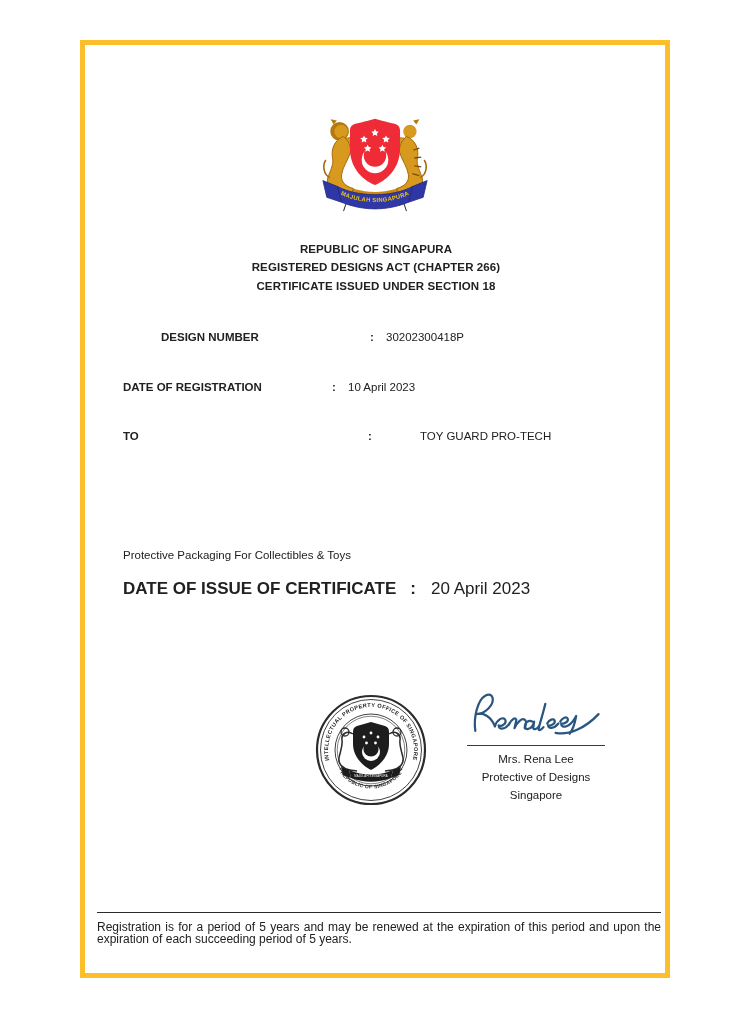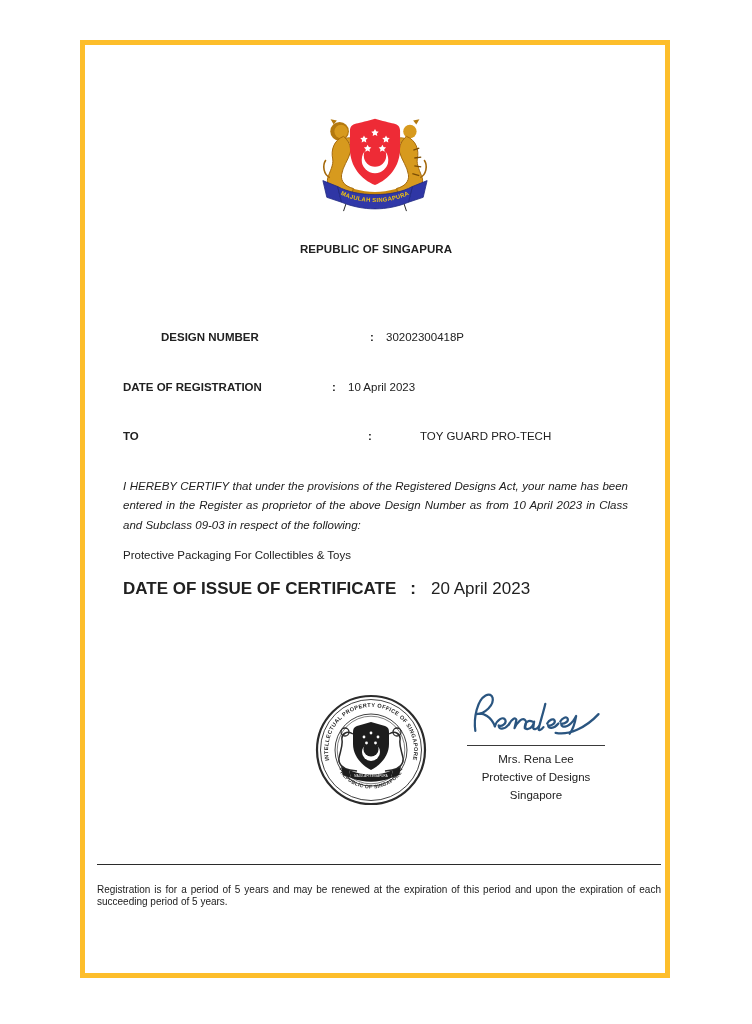--- a/index.html
+++ b/index.html
@@ -28,23 +28,23 @@
   .issue-row{position:absolute;left:123px;top:579px;display:flex;font-size:17px;}
   .issue-row .lbl{font-weight:bold;}
   .issue-row .sep{font-weight:bold;margin-left:14px;}
   .issue-row .val{margin-left:15px;}
   .seal{position:absolute;left:315px;top:694px;width:112px;height:112px;}
   .sig-block{position:absolute;left:455px;top:688px;width:162px;text-align:center;}
   .sig-script{display:block;margin:0 auto;width:150px;height:56px;}
   .sig-line{height:0;border-top:1.4px solid #3a3a3a;width:138px;margin:1px auto 4px auto;}
   .sig-text{font-size:11.5px;line-height:18px;}
   .footer{
-    position:absolute;left:97px;top:864px;width:564px;
-    border-top:1.2px solid #2b2b2b;padding-top:19px;
-    font-size:10px;line-height:11.5px;text-align:justify;
+    position:absolute;left:97px;top:912px;width:564px;
+    border-top:1.2px solid #2b2b2b;padding-top:9px;
+    font-size:12px;line-height:11.5px;text-align:justify;
   }
 </style>
 </head>
 <body>
 
 <div class="page">
 
   <div class="cert-border"></div>
 
   <svg class="emblem" viewBox="0 0 120 112">
@@ -91,39 +91,40 @@
       <path d="M22,85 C42,96 78,96 98,85 L94,101 C72,110 48,110 26,101 Z" fill="#3038a8" stroke="#1f2780" stroke-width="0.8"></path>
       <path id="bannerArc" d="M27,94 C46,103 74,103 93,94" fill="none"></path>
       <text font-size="6" font-weight="bold" fill="#f1c40f" letter-spacing="0.3">
         <textPath href="#bannerArc" startOffset="50%" text-anchor="middle">MAJULAH SINGAPURA</textPath>
       </text>
     </g>
   </svg>
 
   <div class="header-block">
     <div>REPUBLIC OF SINGAPURA</div>
+    <div>REGISTERED DESIGNS ACT (CHAPTER 266)</div>
+    <div>CERTIFICATE ISSUED UNDER SECTION 18</div>
   </div>
 
   <div class="field-row row-1">
     <span class="lbl">DESIGN NUMBER</span>
     <span class="sep">:</span>
     <span class="val">30202300418P</span>
   </div>
   <div class="field-row row-2">
     <span class="lbl">DATE OF REGISTRATION</span>
     <span class="sep">:</span>
     <span class="val">10 April 2023</span>
   </div>
   <div class="field-row row-3">
     <span class="lbl">TO</span>
     <span class="sep">:</span>
     <span class="val">TOY GUARD PRO-TECH</span>
   </div>
 
-  <div class="certify">I HEREBY CERTIFY that under the provisions of the Registered Designs Act, your name has been entered in the Register as proprietor of the above Design Number as from 10 April 2023 in Class and Subclass 09-03 in respect of the following:</div>
 
   <div class="subject">Protective Packaging For Collectibles &amp; Toys</div>
 
   <div class="issue-row">
     <span class="lbl">DATE OF ISSUE OF CERTIFICATE</span>
     <span class="sep">:</span>
     <span class="val">20 April 2023</span>
   </div>
 
   <svg class="seal" viewBox="0 0 112 112">

